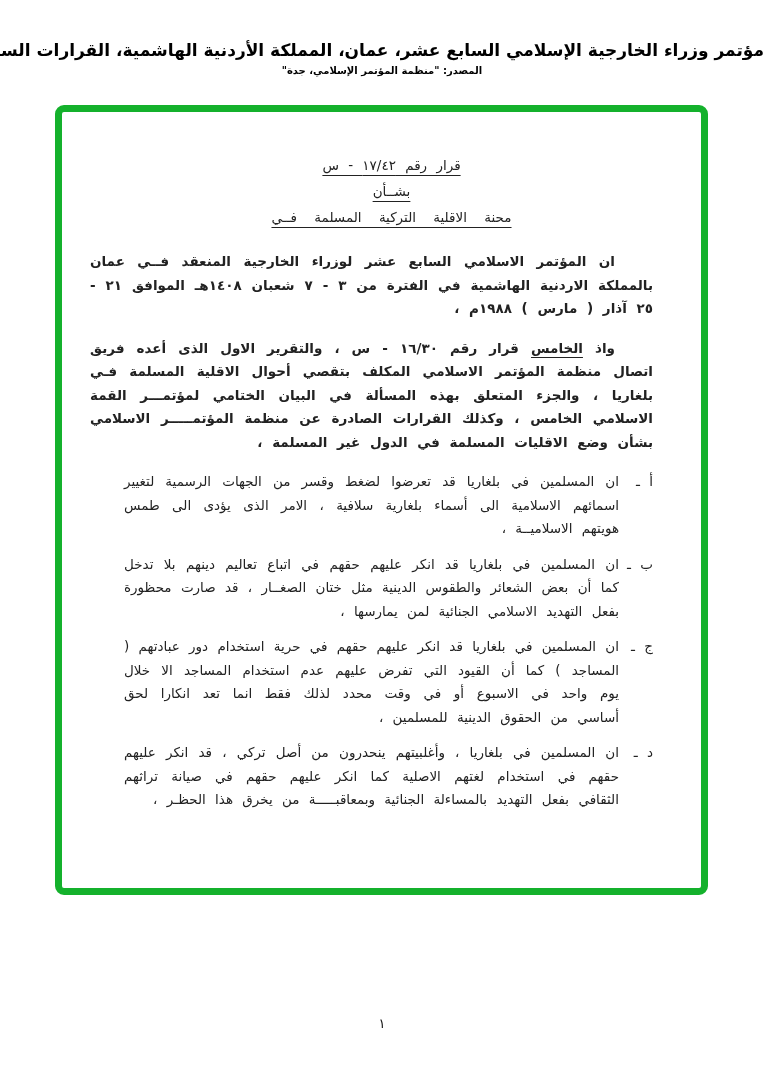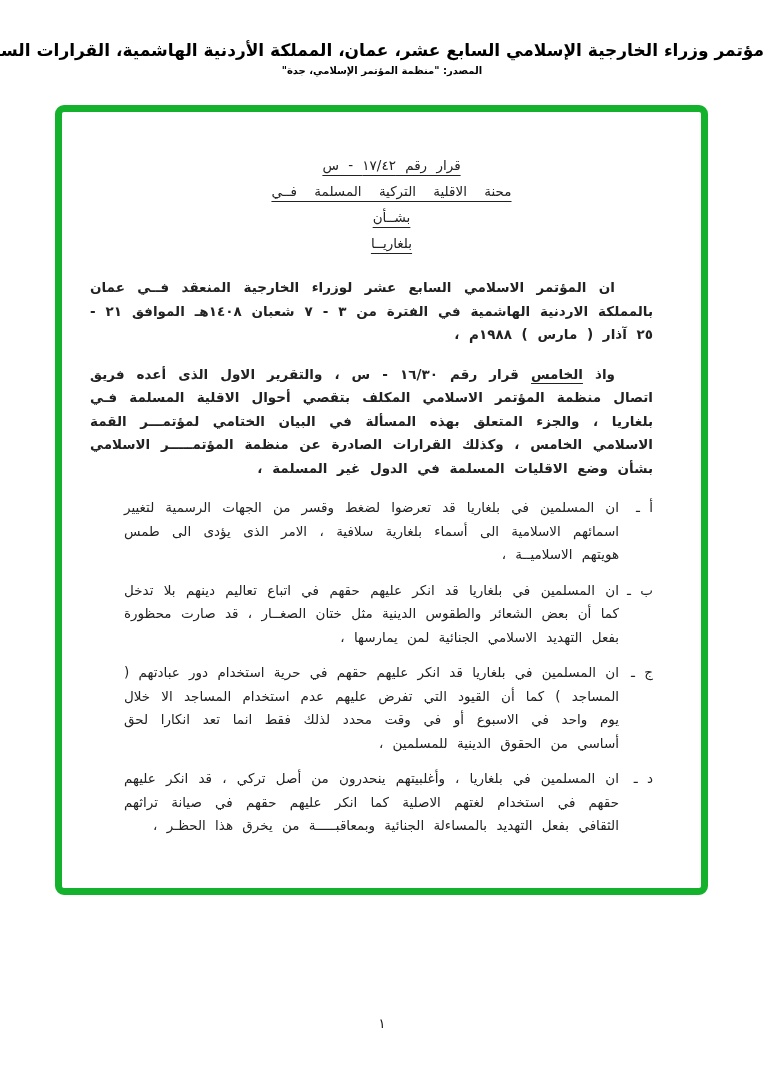--- a/index.html
+++ b/index.html
@@ -108,23 +108,22 @@
 <div class="doc-header">
   <div class="hdr-main">مؤتمر وزراء الخارجية الإسلامي السابع عشر، عمان، المملكة الأردنية الهاشمية، القرارات السياسية، القرار الرقم ١٧/٤٢-س</div>
   <div class="hdr-source">المصدر:  "منظمة المؤتمر الإسلامي، جدة"</div>
 </div>
 
 <div class="doc-box" style="border-color: rgb(20, 177, 44);">
   <div class="doc-content">
 
     <div class="title-block">
       <div class="t-line"><span class="u2">قرار رقم ١٧/٤٢ - س</span></div>
+      <div class="t-line"><span class="u2">بشــأن</span></div>
       <div class="t-line spread"><span class="u2">محنة الاقلية التركية المسلمة فــي</span></div>
-      <div class="t-line"><span class="u2">بشــأن</span></div>
-      <div class="t-line"><span class="u2">بلغاريــا</span></div>
     </div>
 
     <p class="para"><span></span><span class="u"></span><span>ان المؤتمر الاسلامي السابع عشر لوزراء الخارجية المنعقد فــي عمان بالمملكة الاردنية الهاشمية في الفترة من ٣ - ٧ شعبان ١٤٠٨هـ الموافق ٢١ - ٢٥ آذار ( مارس ) ١٩٨٨م ،</span></p>
 
 
     <p class="para"><span>واذ </span><span class="u">الخامس</span><span> قرار رقم ١٦/٣٠ - س ، والتقرير الاول الذى أعده فريق اتصال منظمة المؤتمر الاسلامي المكلف بتقصي أحوال الاقلية المسلمة فـي بلغاريا ، والجزء المتعلق بهذه المسألة في البيان الختامي لمؤتمـــر القمة الاسلامي الخامس ، وكذلك القرارات الصادرة عن منظمة المؤتمـــــر الاسلامي بشأن وضع الاقليات المسلمة في الدول غير المسلمة ،</span></p>
 
 
     <div class="list">
       <div class="list-item">

